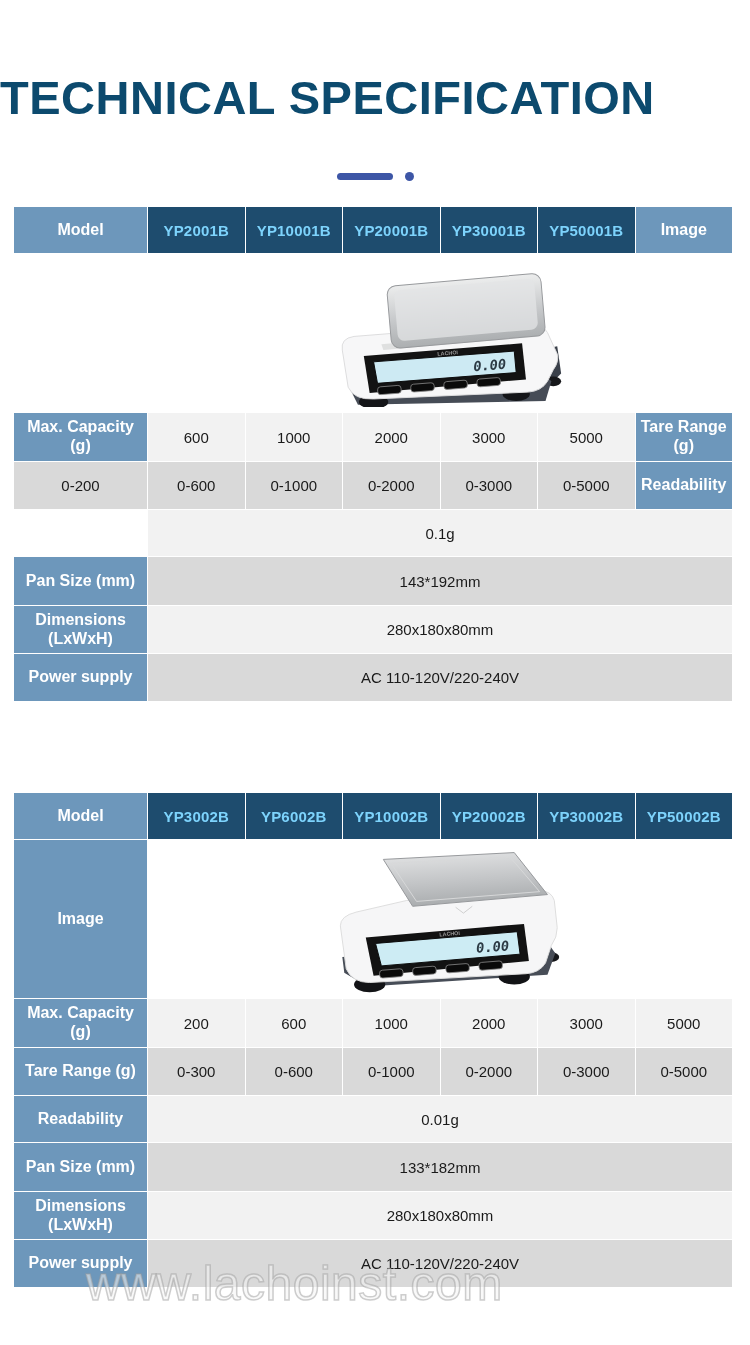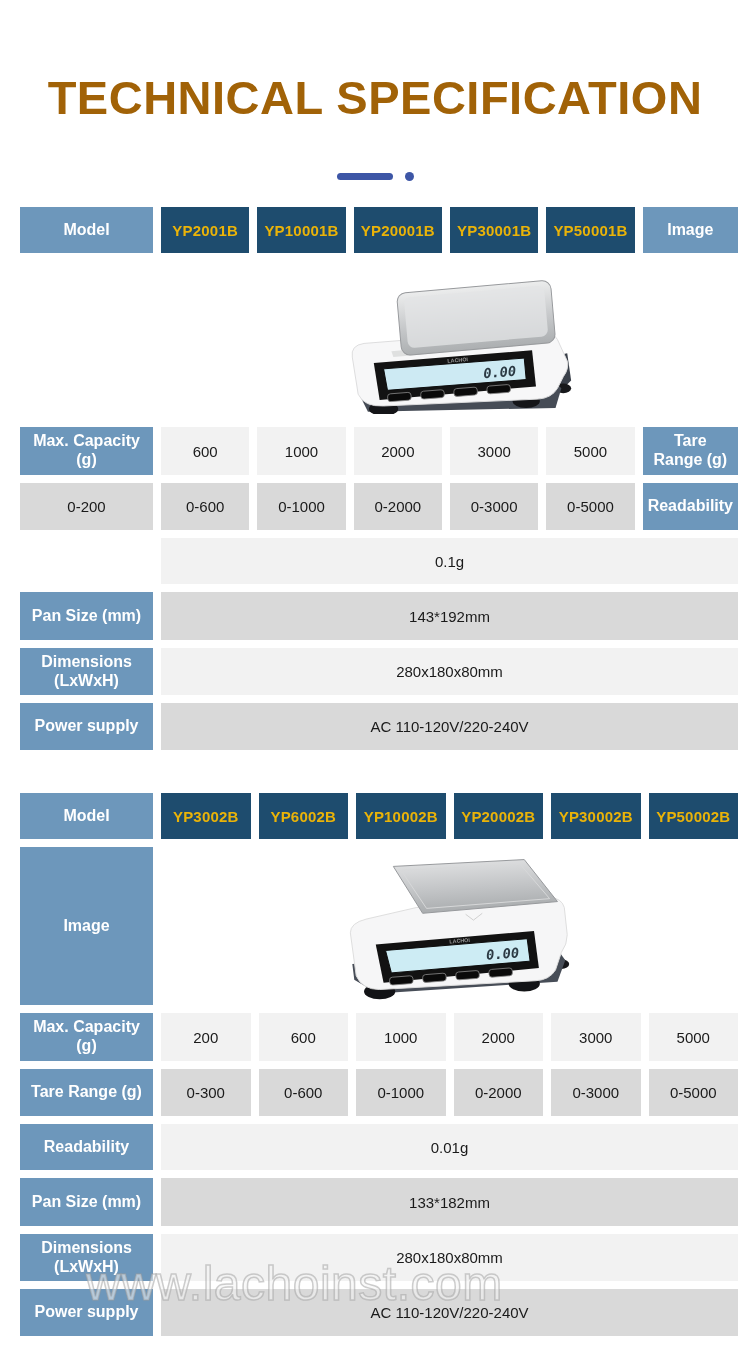--- a/index.html
+++ b/index.html
@@ -3,47 +3,47 @@
 <meta charset="utf-8">
 <style>
   * { margin:0; padding:0; box-sizing:border-box; }
   html,body { background:#ffffff; }
   body {
     width:750px; height:1345px; position:relative; overflow:hidden;
     font-family:"Liberation Sans", sans-serif;
   }
   .page-title {
     position:absolute; top:70px; left:0; width:750px;
-    text-align:center; font-size:47px; font-weight:700;
-    color:#a16207; letter-spacing:0.5px; white-space:nowrap;
+    text-align:left; font-size:47px; font-weight:700;
+    color:#0c4a6e; letter-spacing:0.5px; white-space:nowrap;
   }
   .title-deco {
     position:absolute; top:172px; left:0; width:750px;
     display:flex; align-items:center; justify-content:center; gap:12px;
   }
   .deco-dash { width:56px; height:7px; border-radius:3.5px; background:#3d56a6; }
   .deco-dot  { width:9px; height:9px; border-radius:50%; background:#3d56a6; }
 
   .spec-table {
-    position:absolute; left:20px; width:718px;
+    position:absolute; left:14px; width:718px;
     display:grid;
     grid-template-columns:133px repeat(6, 1fr);
     grid-template-rows:46px 158px 48px 47px 46px 48px 47px 47px;
-    gap:8px;
+    gap:1px;
   }
   .t1 { top:207px; }
   .t2 { top:793px; }
 
   .cell { display:flex; align-items:center; justify-content:center; text-align:center; }
   .lbl {
     background:#6d97bb; color:#ffffff; font-weight:700;
     font-size:16px; line-height:1.18; padding:2px 5px;
   }
   .model {
-    background:#1e4c6e; color:#eab308; font-weight:700; font-size:15px;
+    background:#1e4c6e; color:#7dd3fc; font-weight:700; font-size:15px;
     letter-spacing:0.2px;
   }
   .val   { font-size:15px; color:#1a1a1a; }
   .light { background:#f2f2f2; }
   .dark  { background:#d9d9d9; }
   .img-cell { background:#ffffff; }
   .span6 { grid-column:2 / 8; }
 
   .lcd-text {
     font-family:"DejaVu Sans Mono", monospace;

